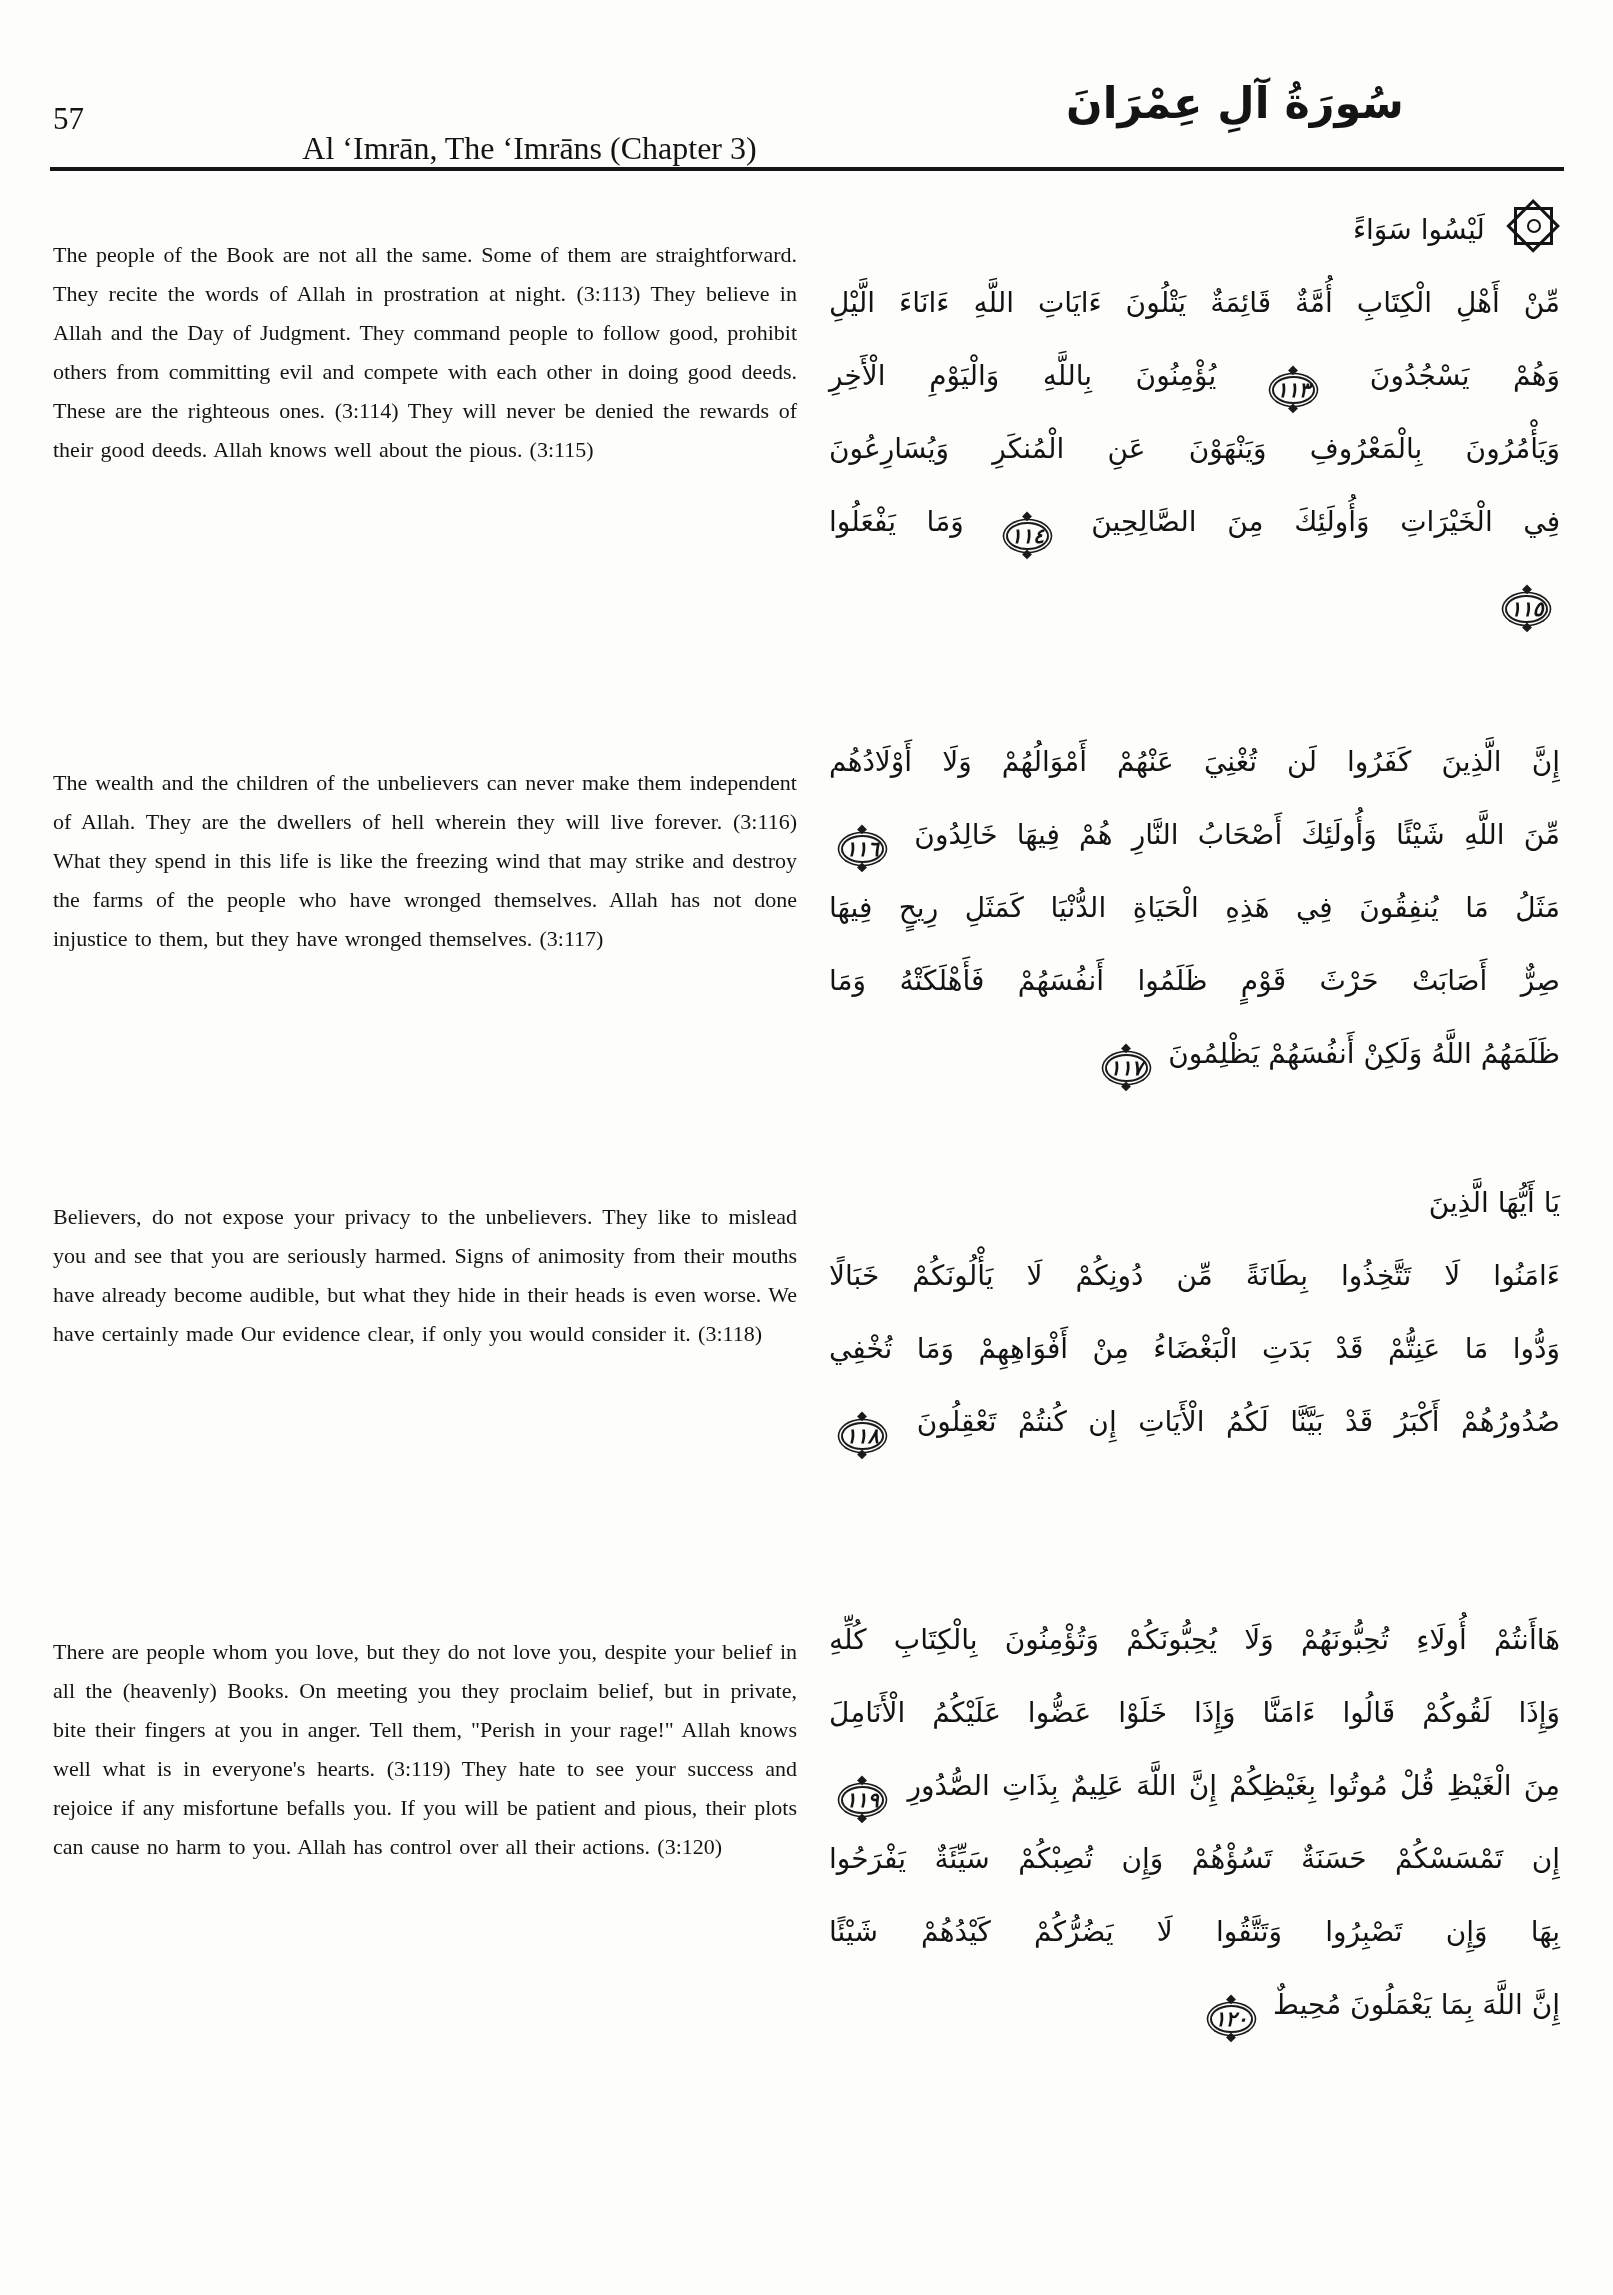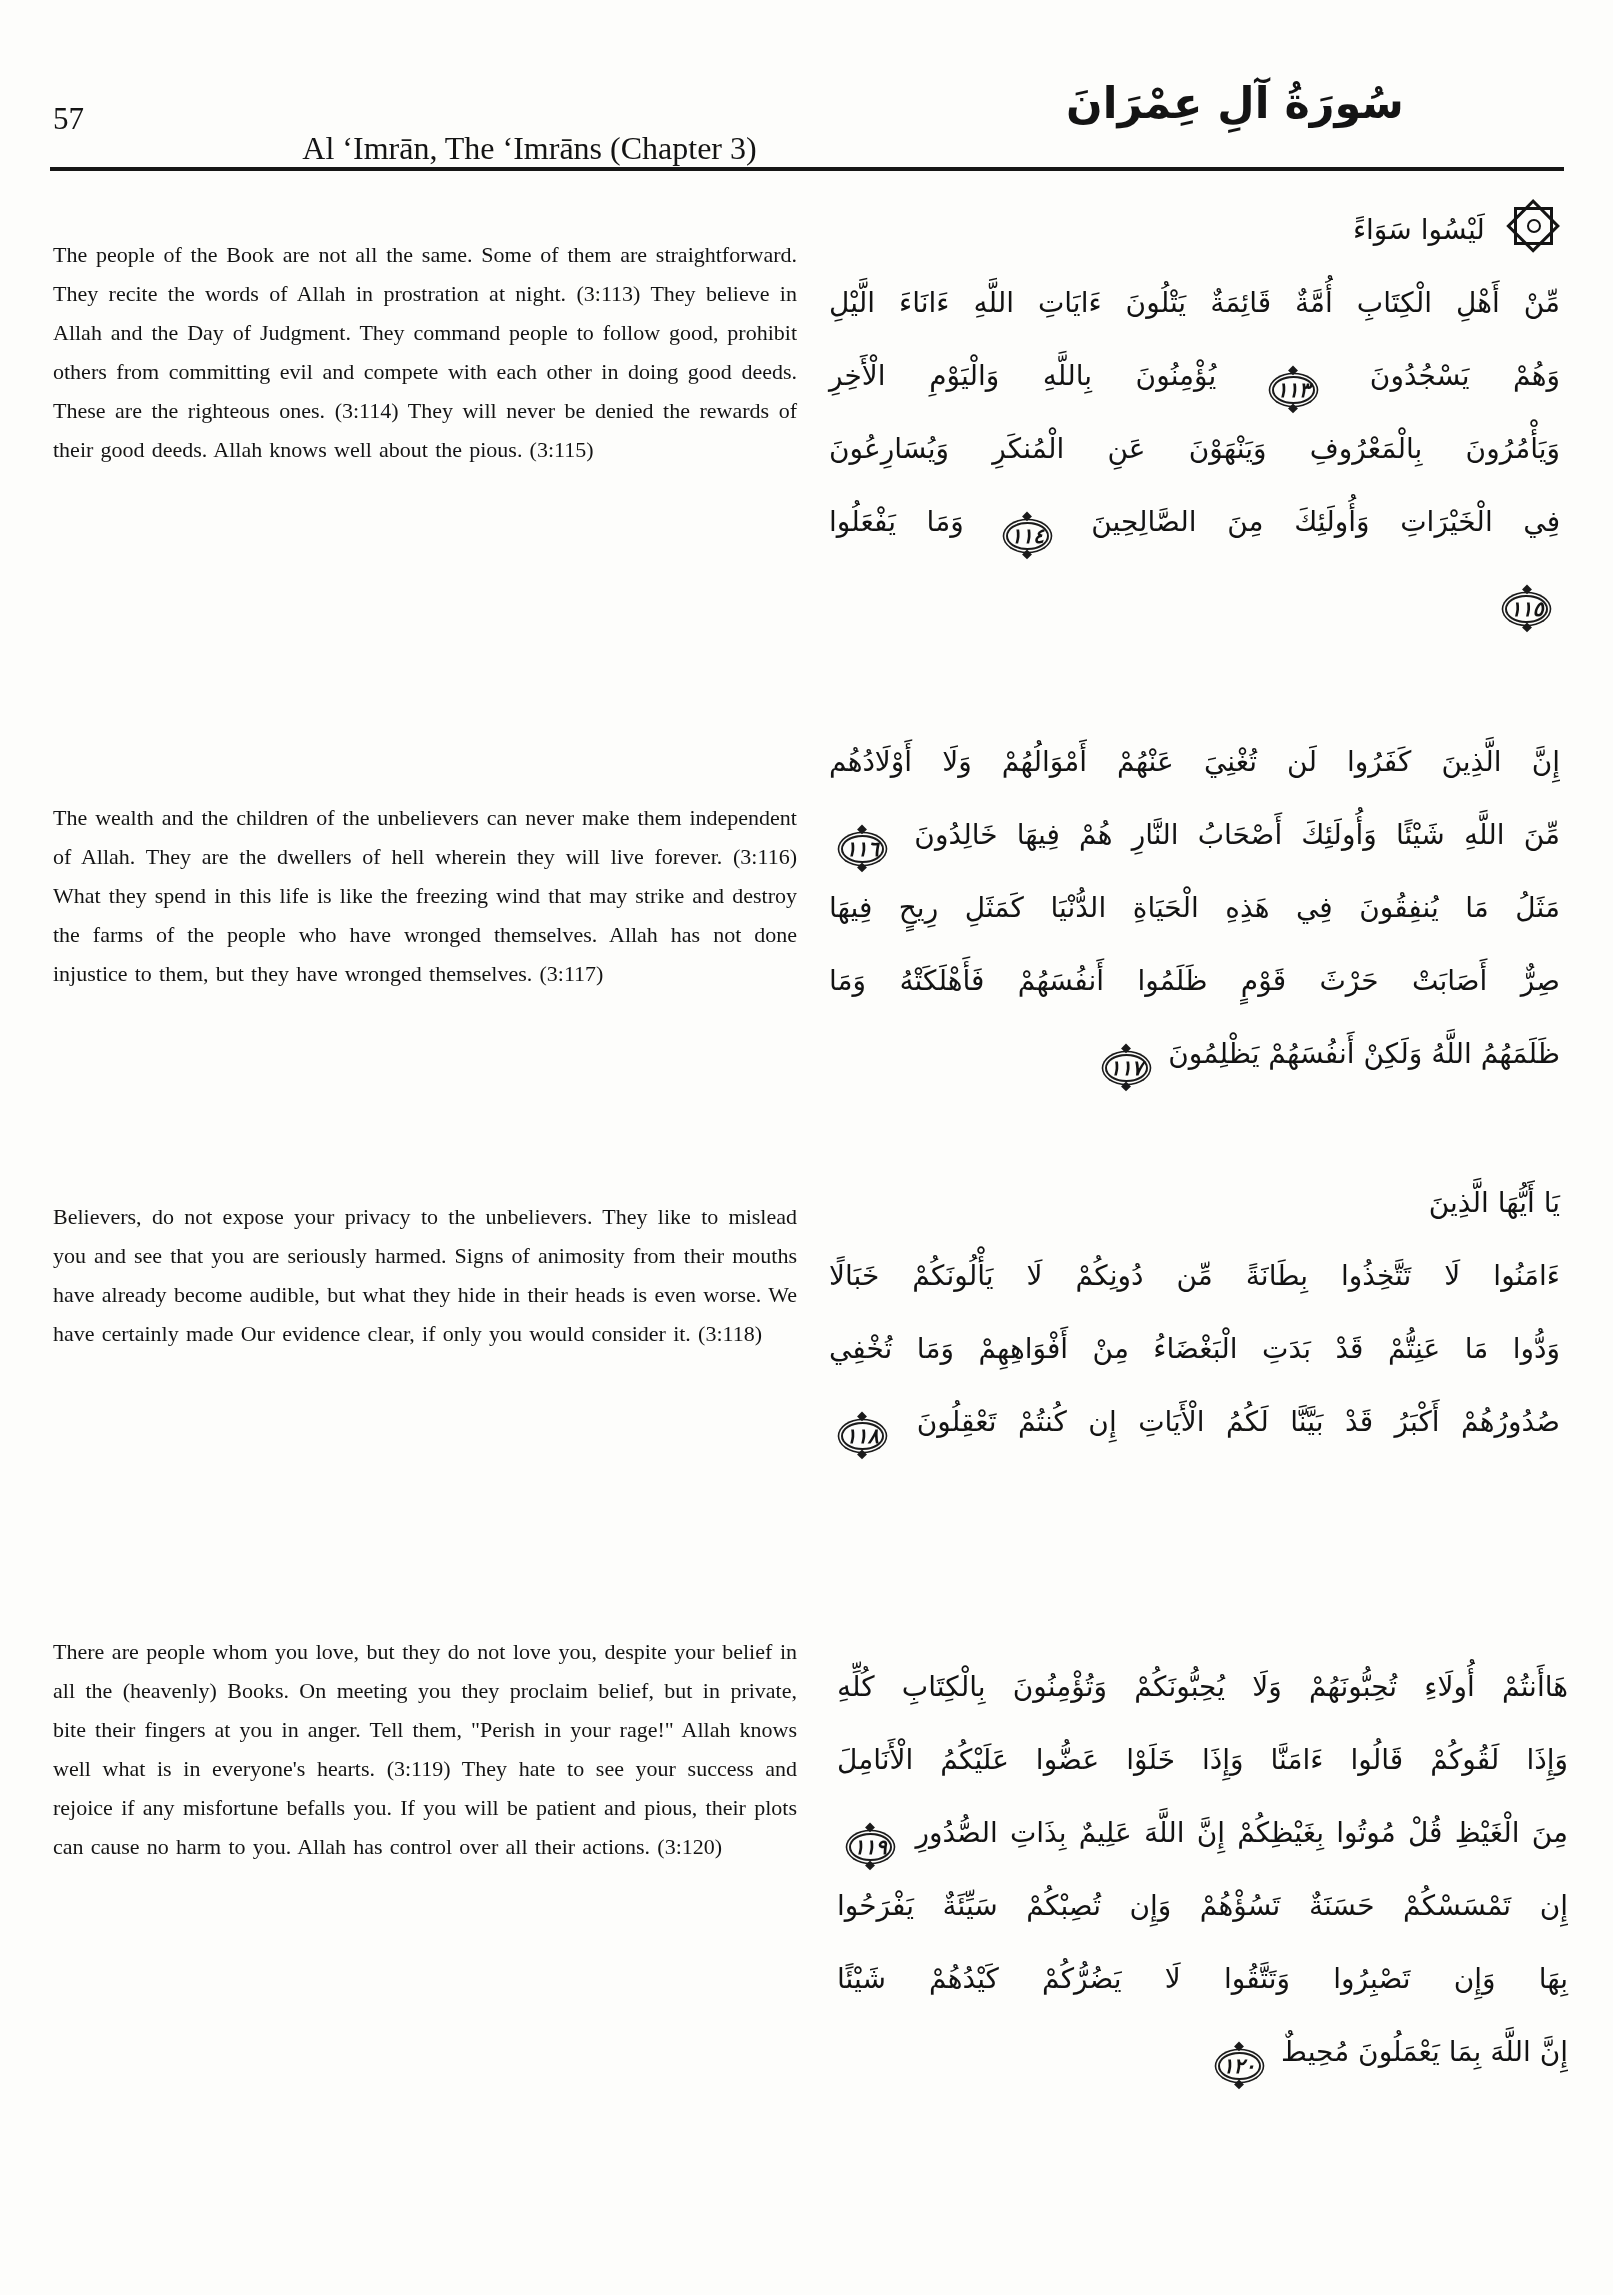--- a/index.html
+++ b/index.html
@@ -36,36 +36,36 @@
 
   
   .en-par {
     position:absolute; left:53px; width:744px;
     font-family:"Liberation Serif", serif;
     font-size:22px; line-height:39px;
     text-align:justify;
     word-spacing:1.7px;
   }
   .en-par.p1 { top:213px; }
-  .en-par.p2 { top:776px; }
+  .en-par.p2 { top:741px; }
   .en-par.p3 { top:1175px; }
   .en-par.p4 { top:1610px; }
 
   
   .ar-block {
     position:absolute; left:829px; width:731px;
     direction:rtl;
     font-family:"DejaVu Sans", sans-serif;
     font-size:28px; line-height:73px;
     color:#131313;
   }
   .ar-block.b1 { top:193px; }
   .ar-block.b2 { top:725px; }
   .ar-block.b3 { top:1166px; }
-  .ar-block.b4 { top:1650px;margin-left:8px; }
+  .ar-block.b4 { top:1603px; }
 
   .ar-line.full { text-align:justify; text-align-last:justify; }
   .ar-line.part { text-align:right; }
 
   
   .ayah {
     position:relative;
     display:inline-flex; align-items:center; justify-content:center;
     min-width:43px; height:28px; box-sizing:border-box;
     border:2.5px solid #1a1a1a; border-radius:50%;

